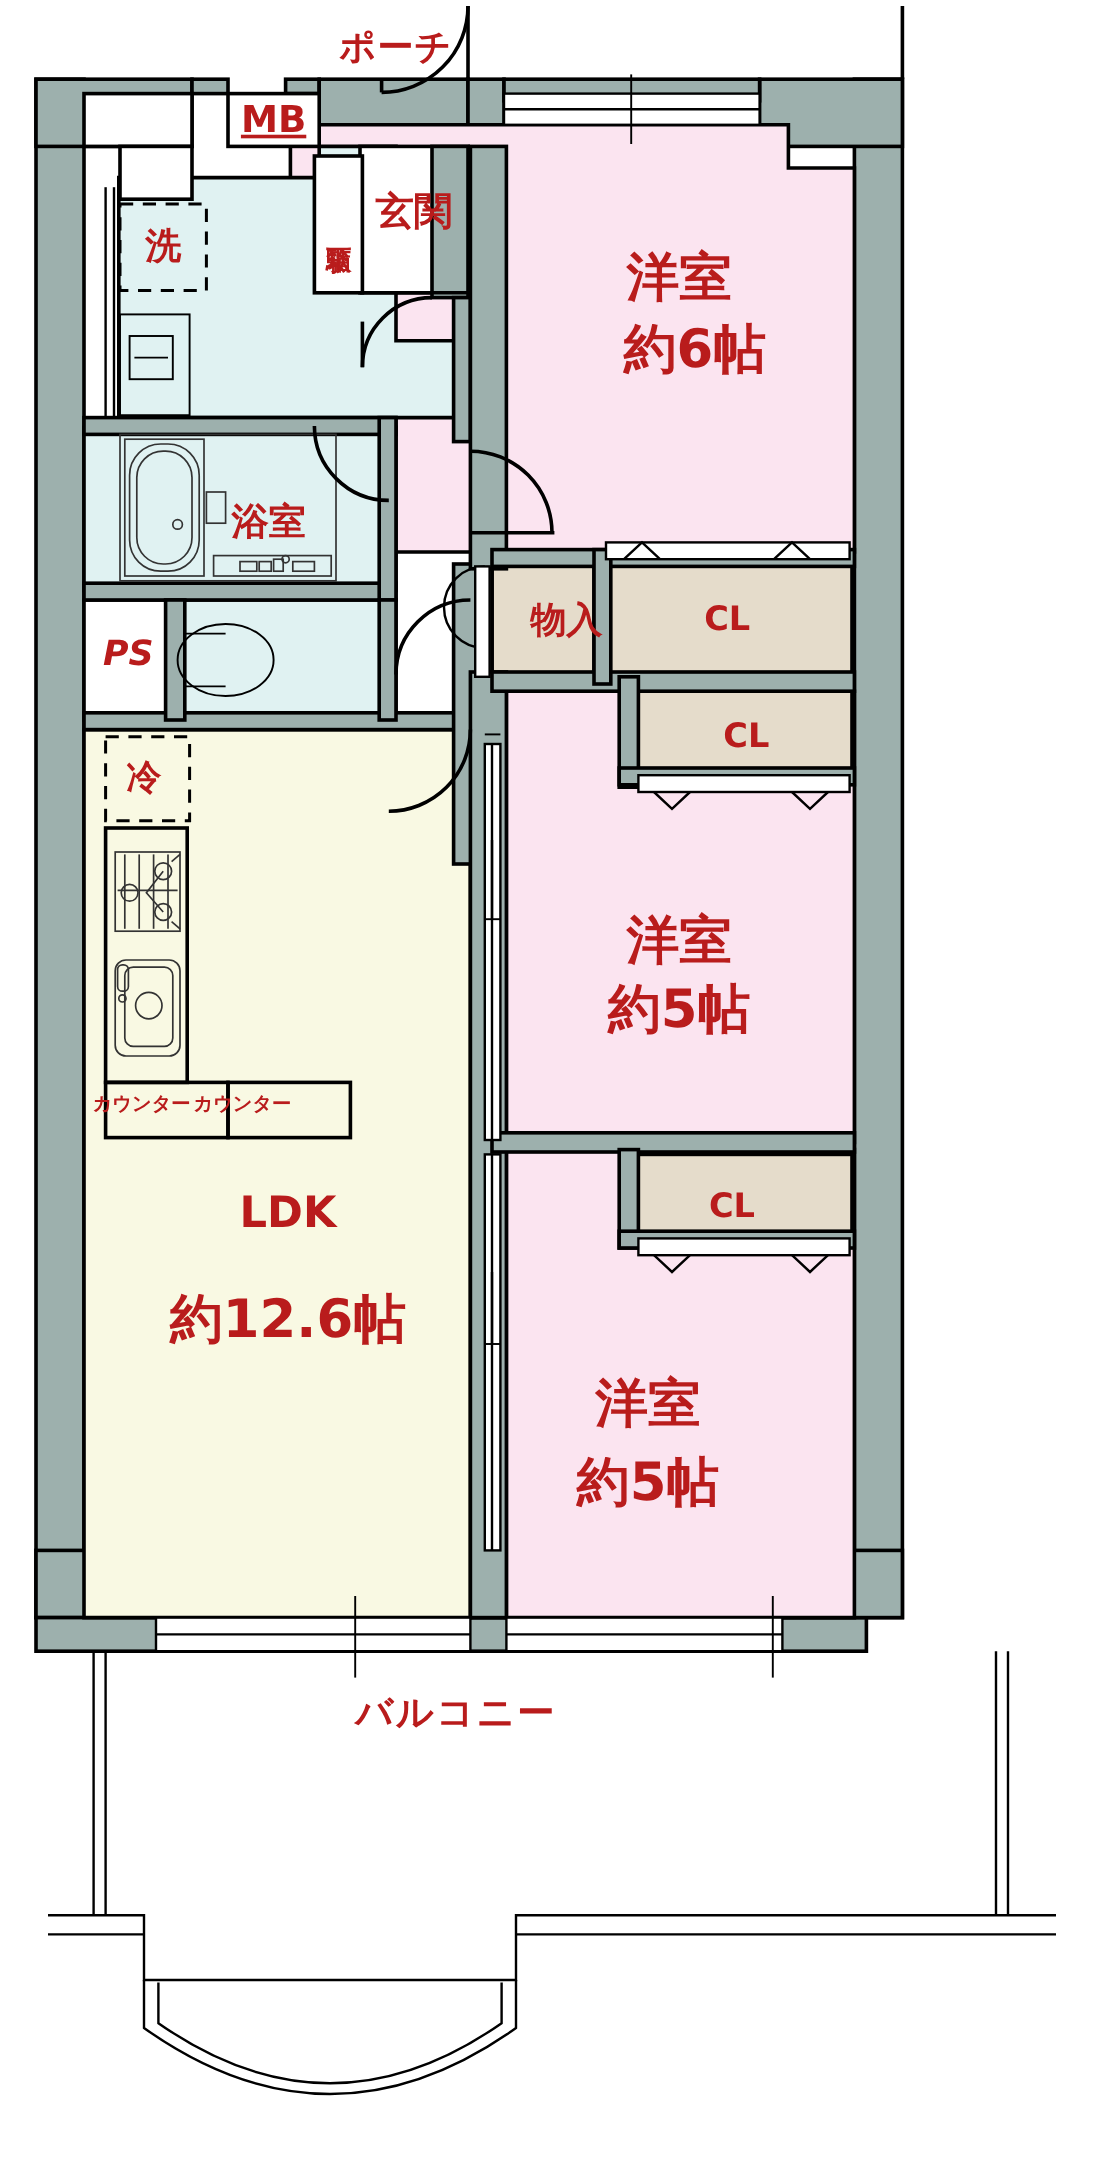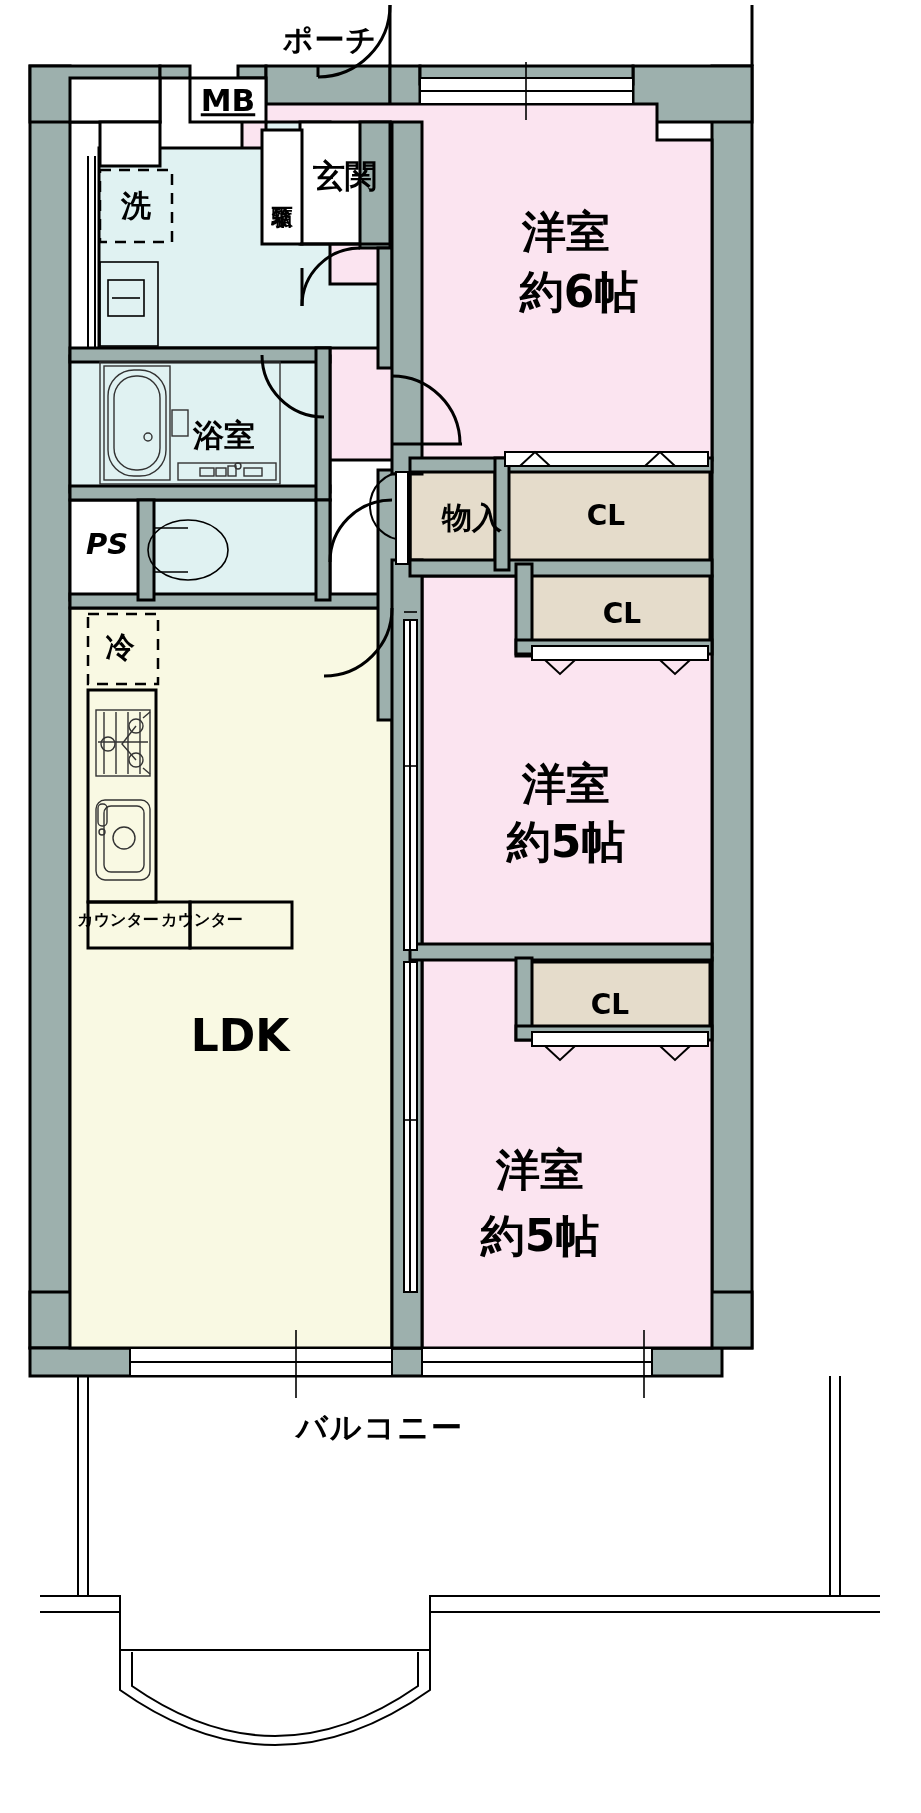--- a/index.html
+++ b/index.html
@@ -1,20 +1,20 @@
 <!DOCTYPE html>
 <html><head>
 <meta charset="utf-8">
 <title>Floor Plan</title>
 <style>
   html,body{margin:0;padding:0;background:#ffffff;}
   body{font-family:"Liberation Sans","DejaVu Sans",sans-serif;}
   #plan{position:relative;width:921px;height:1813px;background:#fff;overflow:hidden;}
   #plan svg{position:absolute;left:0;top:0;}
-  .lbl{position:absolute;color:#000000;font-weight:700;line-height:1.08;text-align:right;white-space:nowrap;
+  .lbl{position:absolute;color:#b91c1c;font-weight:700;line-height:1.08;text-align:right;white-space:nowrap;
        font-family:"DejaVu Sans","Liberation Sans",sans-serif;}
   .ctr{transform:translate(-50%,-50%);}
   .vert{writing-mode:vertical-rl;text-orientation:upright;}
 </style>
 </head>
 <body>
 
 <div id="plan">
 
   <svg width="921" height="1813" viewBox="0 0 921 1813">
@@ -297,21 +297,22 @@
 
   <div class="lbl ctr" style="left:224px;top:436px;font-size:31px;">浴室</div>
 
   <div class="lbl ctr" style="left:107px;top:545px;font-size:29px;font-style:italic;">PS</div>
 
   <div class="lbl ctr" style="left:120px;top:648px;font-size:29px;">冷</div>
 
   <div class="lbl ctr" style="left:118px;top:920px;font-size:16px;">カウンター</div>
   <div class="lbl ctr" style="left:202px;top:920px;font-size:16px;">カウンター</div>
 
-  <div class="lbl ctr" style="left:240px;top:1036px;font-size:44px;">LDK</div>
+  <div class="lbl ctr" style="left:240px;top:1012px;font-size:36px;">LDK</div>
+  <div class="lbl ctr" style="left:240px;top:1100px;font-size:44px;">約12.6帖</div>
 
   <div class="lbl ctr" style="left:566px;top:232px;font-size:44px;">洋室</div>
   <div class="lbl ctr" style="left:566px;top:292px;font-size:44px;margin-left:13px;">約6帖</div>
 
   <div class="lbl ctr" style="left:472px;top:518px;font-size:30px;">物入</div>
 
   <div class="lbl ctr" style="left:606px;top:516px;font-size:28px;">CL</div>
   <div class="lbl ctr" style="left:622px;top:614px;font-size:28px;">CL</div>
   <div class="lbl ctr" style="left:610px;top:1005px;font-size:28px;">CL</div>
 

